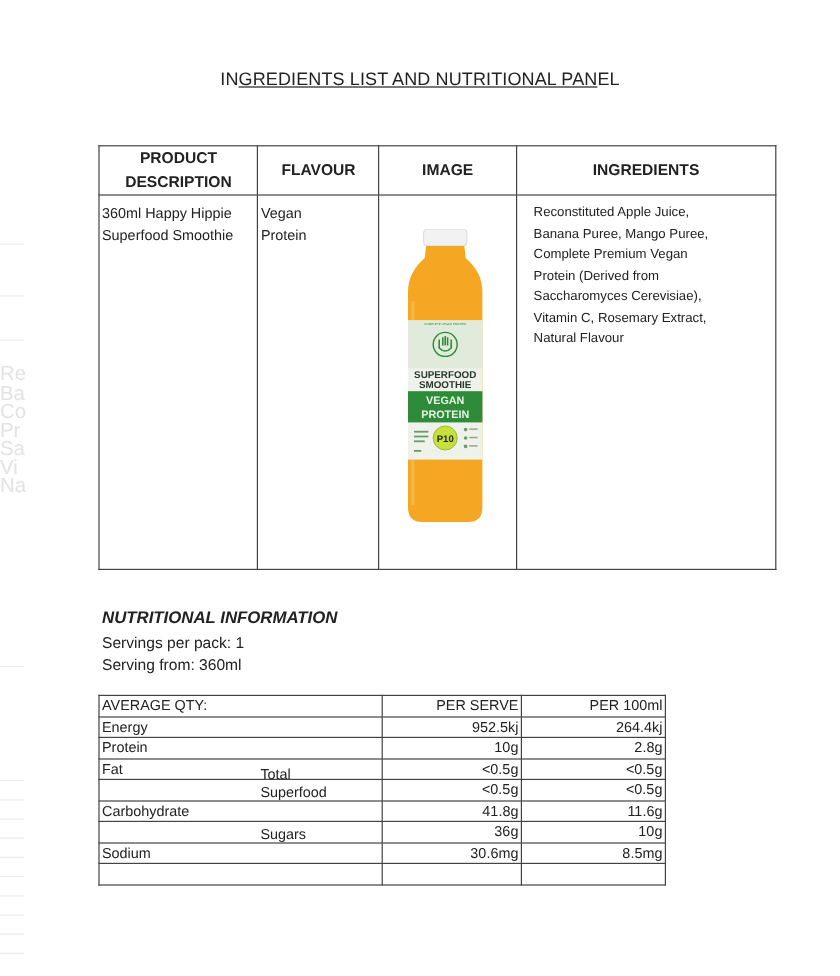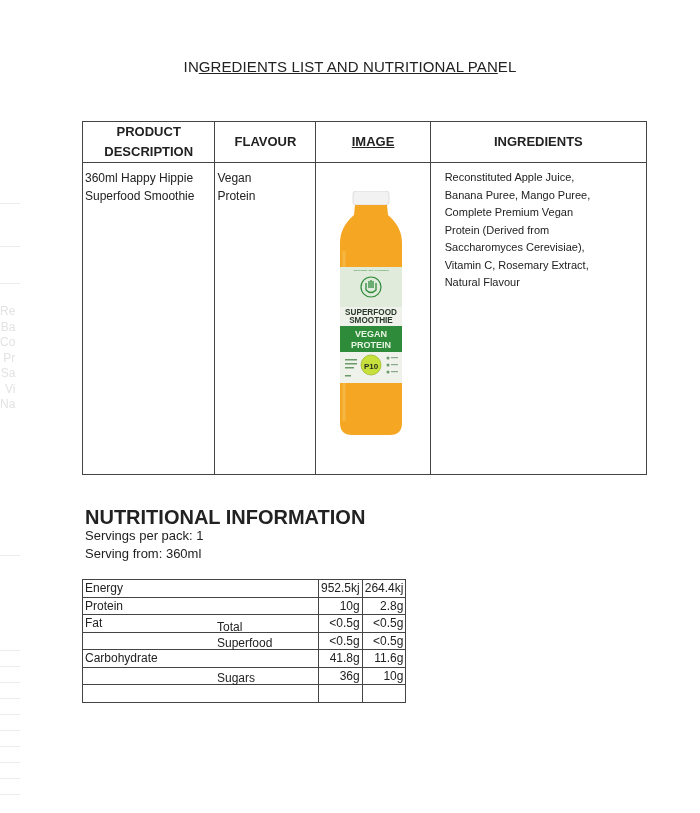--- a/index.html
+++ b/index.html
@@ -1,32 +1,32 @@
 <!DOCTYPE html>
 <html><head>
 <meta charset="utf-8">
 <style>
   html, body { margin: 0; padding: 0; background: #ffffff; }
   body { width: 700px; height: 813px; position: relative; overflow: hidden;
          font-family: "Liberation Sans", sans-serif; color: #222; }
-  .ghost { position: absolute; left: 0; color: #e3e3e3; font-size: 12px; line-height: 15.5px; text-align: right; }
+  .ghost { position: absolute; left: 0; color: #e3e3e3; font-size: 17px; line-height: 15.5px; }
   .ghost-line { position: absolute; left: 0; width: 20px; height: 1px; background: #ececec; }
   .title { position: absolute; left: 0; width: 700px; top: 58px; text-align: center;
            font-size: 15px; letter-spacing: 0.1px; color: #222; }
   .title .u { text-decoration: underline; }
   table { border-collapse: collapse; }
   .prod { position: absolute; left: 82px; top: 121px; width: 565px; }
   .prod td, .prod th { border: 1.5px solid #444; vertical-align: top; font-size: 12px; line-height: 18px; padding: 2px 2px; }
   .prod th { font-weight: bold; font-size: 13px; vertical-align: middle; text-align: center; height: 38px; line-height: 20px; padding: 0; }
   .prod tr.body td { height: 303px; padding-top: 6px; }
-  .c1 { width: 130px; } .c2 { width: 99px; } .c3 { width: 112px; text-decoration: underline; } .c4 { width: 213px; }
+  .c1 { width: 130px; } .c2 { width: 99px; } .c3 { width: 112px; } .c4 { width: 213px; }
   .prod td.ingredients { padding-left: 14px; padding-right: 8px; font-size: 11px; line-height: 17.5px; }
   .bottle-cell { position: relative; text-decoration: underline; }
   .bottle { position: absolute; left: 20px; top: 28px; width: 70px; height: 245px; }
-  .nut-head { position: absolute; left: 85px; top: 506px; font-size: 20px; font-weight: bold; }
+  .nut-head { position: absolute; left: 85px; top: 506px; font-size: 14px; font-weight: bold; font-style: italic; }
   .nut-sub { position: absolute; left: 85px; font-size: 13px; }
   .nut { position: absolute; left: 82px; top: 579px; }
   .nut td { border: 1.5px solid #444; font-size: 12px; height: 16.5px; line-height: 16px; padding: 0 2px; white-space: nowrap; }
   .nut td.lab { width: 231px; position: relative; }
   .nut td.num { text-align: right; }
   .nut .w1 { width: 111px; } .nut .w2 { width: 115px; }
   .sub { position: absolute; left: 134px; top: 2px; }
 </style>
 </head>
 <body>
@@ -124,20 +124,25 @@
   </tr>
 </tbody>
   </table>
 
 <div class="nut-head">NUTRITIONAL INFORMATION</div>
 <div class="nut-sub" style="top:528px">Servings per pack: 1</div>
 <div class="nut-sub" style="top:546px">Serving from: 360ml</div>
 
 <table class="nut">
   <tbody>
+      <tr>
+    <td class="lab">AVERAGE QTY:</td>
+    <td class="num w1">PER SERVE</td>
+    <td class="num w2">PER 100ml</td>
+  </tr>
   <tr>
     <td class="lab"><span>Energy</span><span class="sub"></span></td>
     <td class="num">952.5kj</td>
     <td class="num">264.4kj</td>
   </tr>
   <tr>
     <td class="lab"><span>Protein</span><span class="sub"></span></td>
     <td class="num">10g</td>
     <td class="num">2.8g</td>
   </tr>
@@ -155,18 +160,23 @@
     <td class="lab"><span>Carbohydrate</span><span class="sub"></span></td>
     <td class="num">41.8g</td>
     <td class="num">11.6g</td>
   </tr>
   <tr>
     <td class="lab"><span></span><span class="sub">Sugars</span></td>
     <td class="num">36g</td>
     <td class="num">10g</td>
   </tr>
   <tr>
+    <td class="lab"><span>Sodium</span><span class="sub"></span></td>
+    <td class="num">30.6mg</td>
+    <td class="num">8.5mg</td>
+  </tr>
+  <tr>
     <td class="lab"><span></span></td>
     <td class="num"></td>
     <td class="num"></td>
   </tr>
 </tbody>
   </table>
 
 </body></html>

